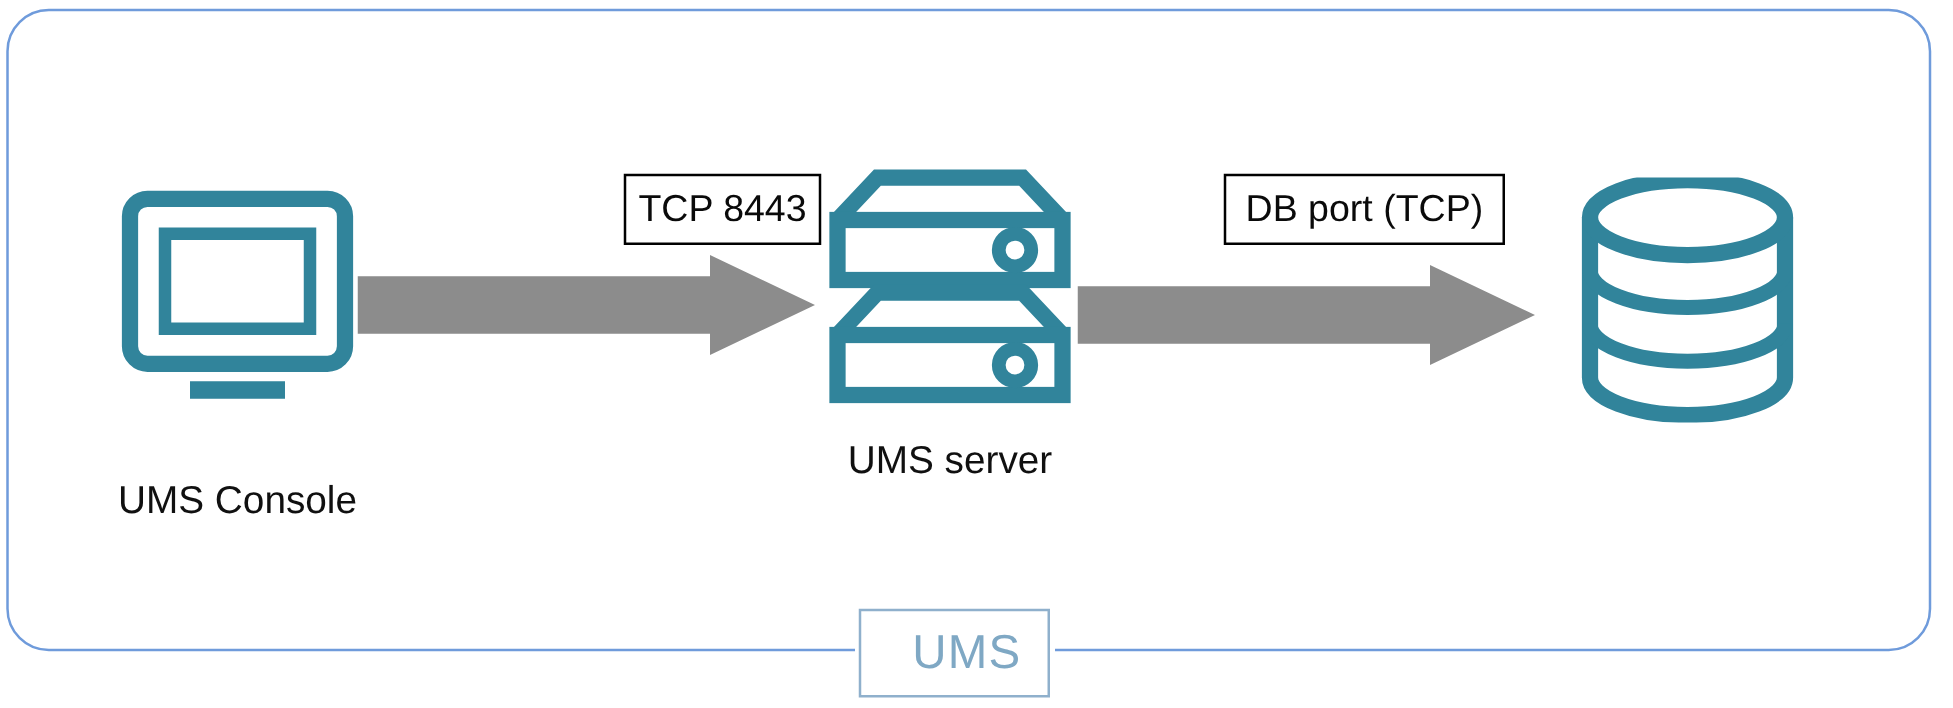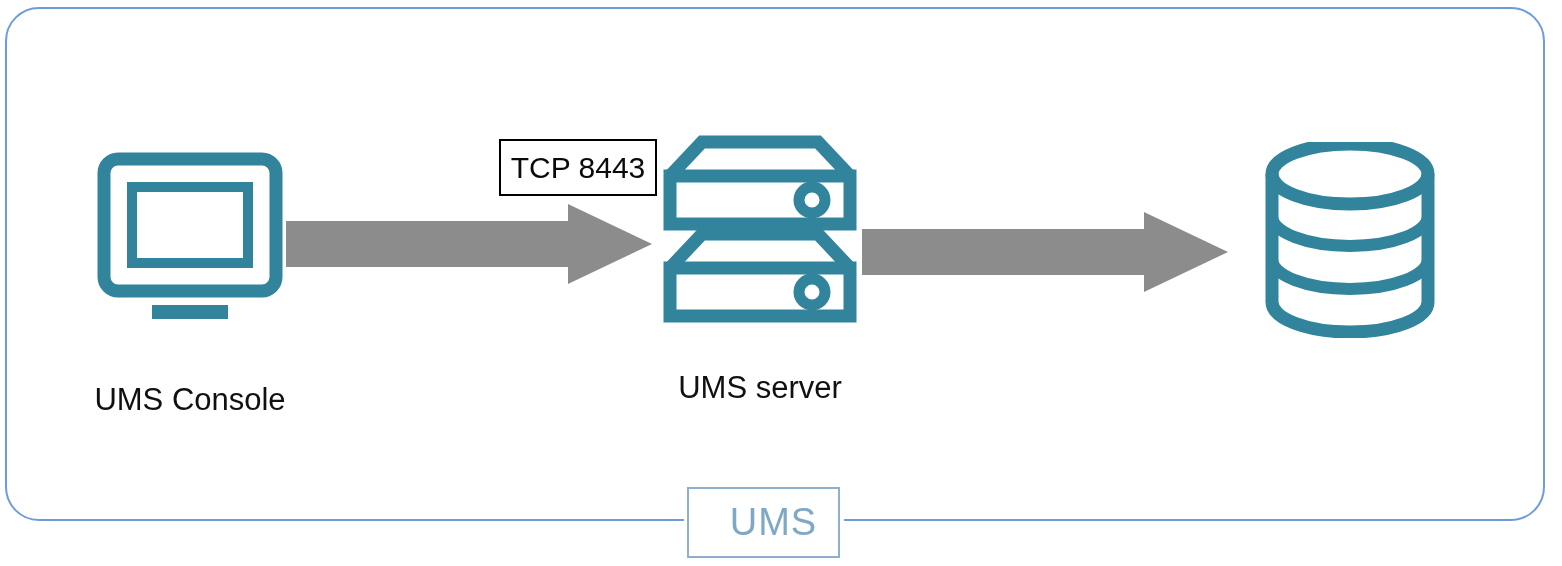--- a/index.html
+++ b/index.html
@@ -57,21 +57,21 @@
 
   .icon-wrap {
     height: 200px;
     display: flex;
     align-items: center;
     justify-content: center;
   }
   .label-wrap {
     margin-top: 42px;
   }
-  #node-server .label-wrap { margin-top: 42px; }
+  #node-server .label-wrap { margin-top: 22px; }
 
   
   .arrow {
     position: absolute;
   }
   #arrow-1 { left: 286px; top: 204px; }
   #arrow-2 { left: 862px; top: 212px; }
 
   
   .port-box {
@@ -177,18 +177,21 @@
   <div class="arrow" id="arrow-2">
     <svg width="366" height="80" viewBox="0 0 366 80">
       <path d="M 0 17 L 282 17 L 282 0 L 366 40 L 282 80 L 282 63 L 0 63 Z" fill="#8c8c8c"></path>
     </svg>
   </div>
 
   <div class="port-box" id="port-box-1">
     <span>TCP 8443</span>
   </div>
 
+  <div class="port-box" id="port-box-2">
+    <span>DB port (TCP)</span>
+  </div>
 
   <div class="ums-badge">
     <span class="ums-badge-text">UMS</span>
   </div>
 
 </div>
 
 </body></html>

